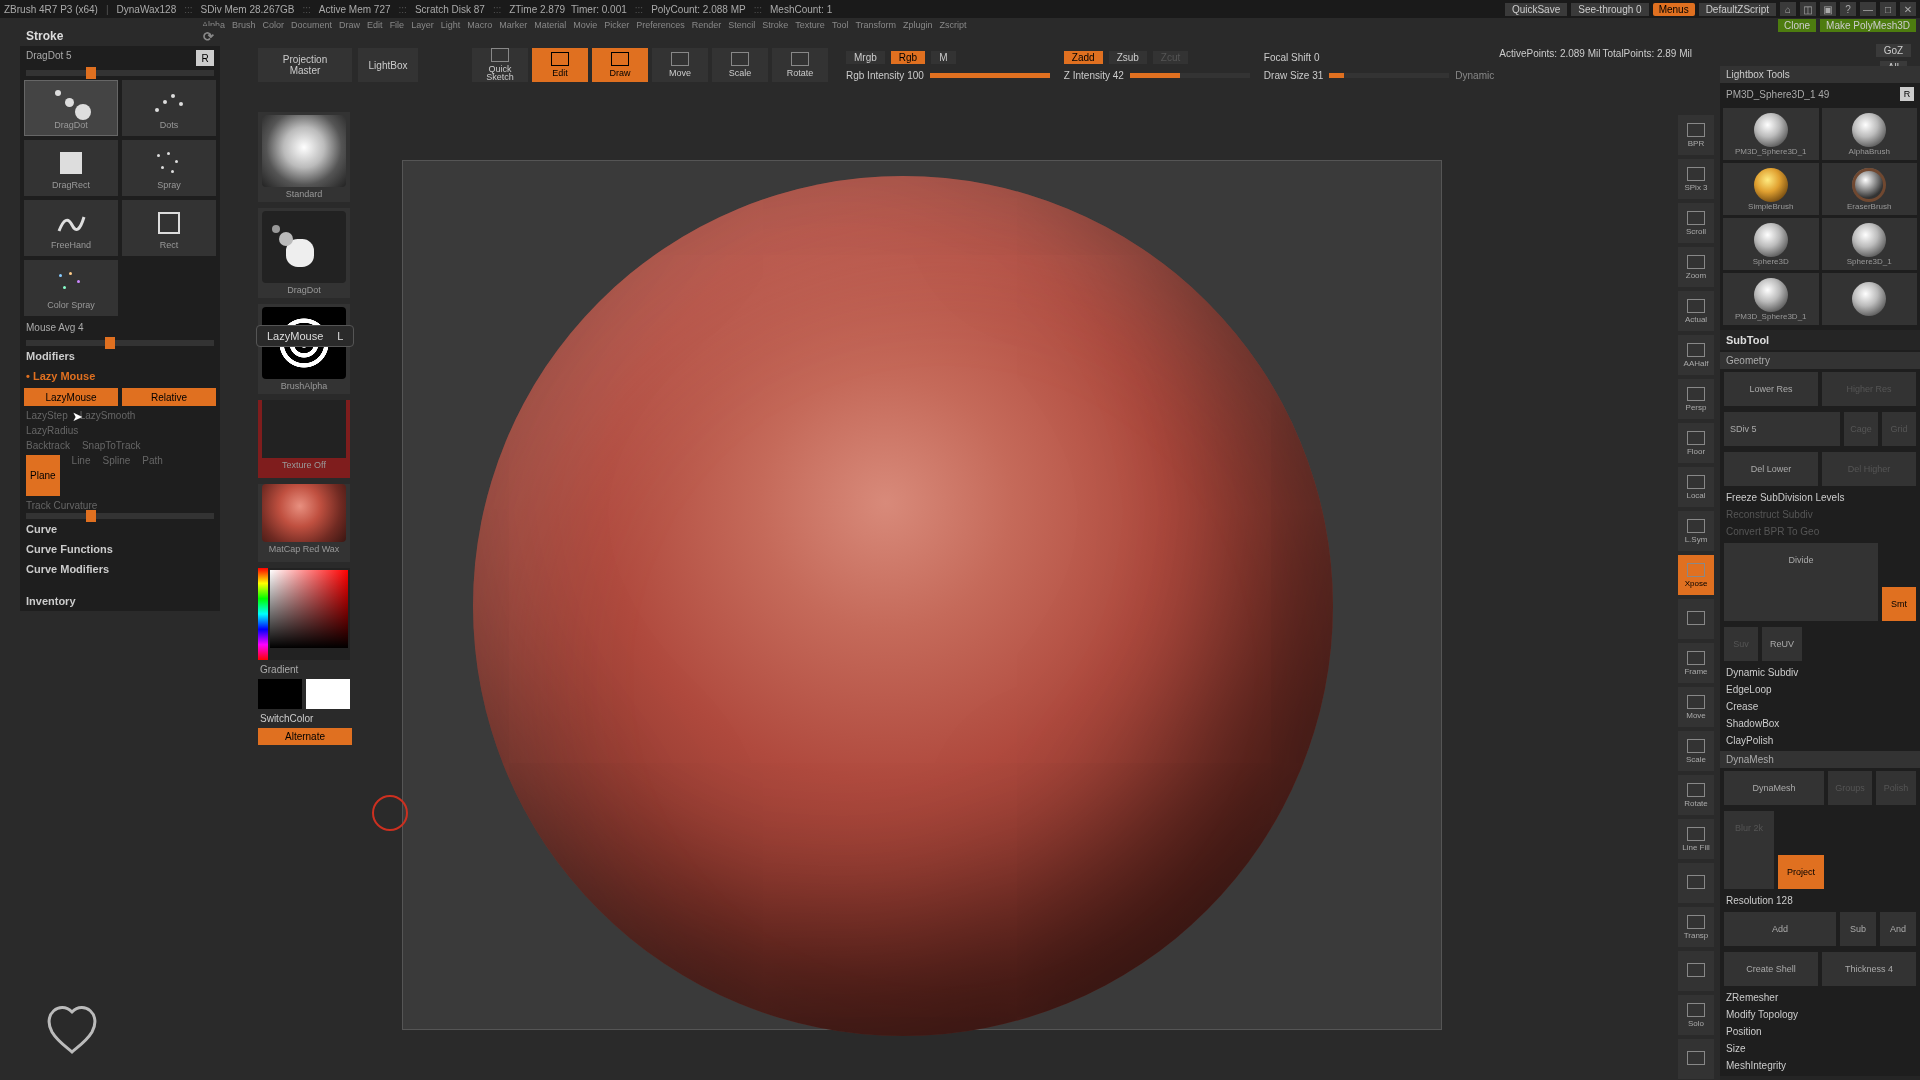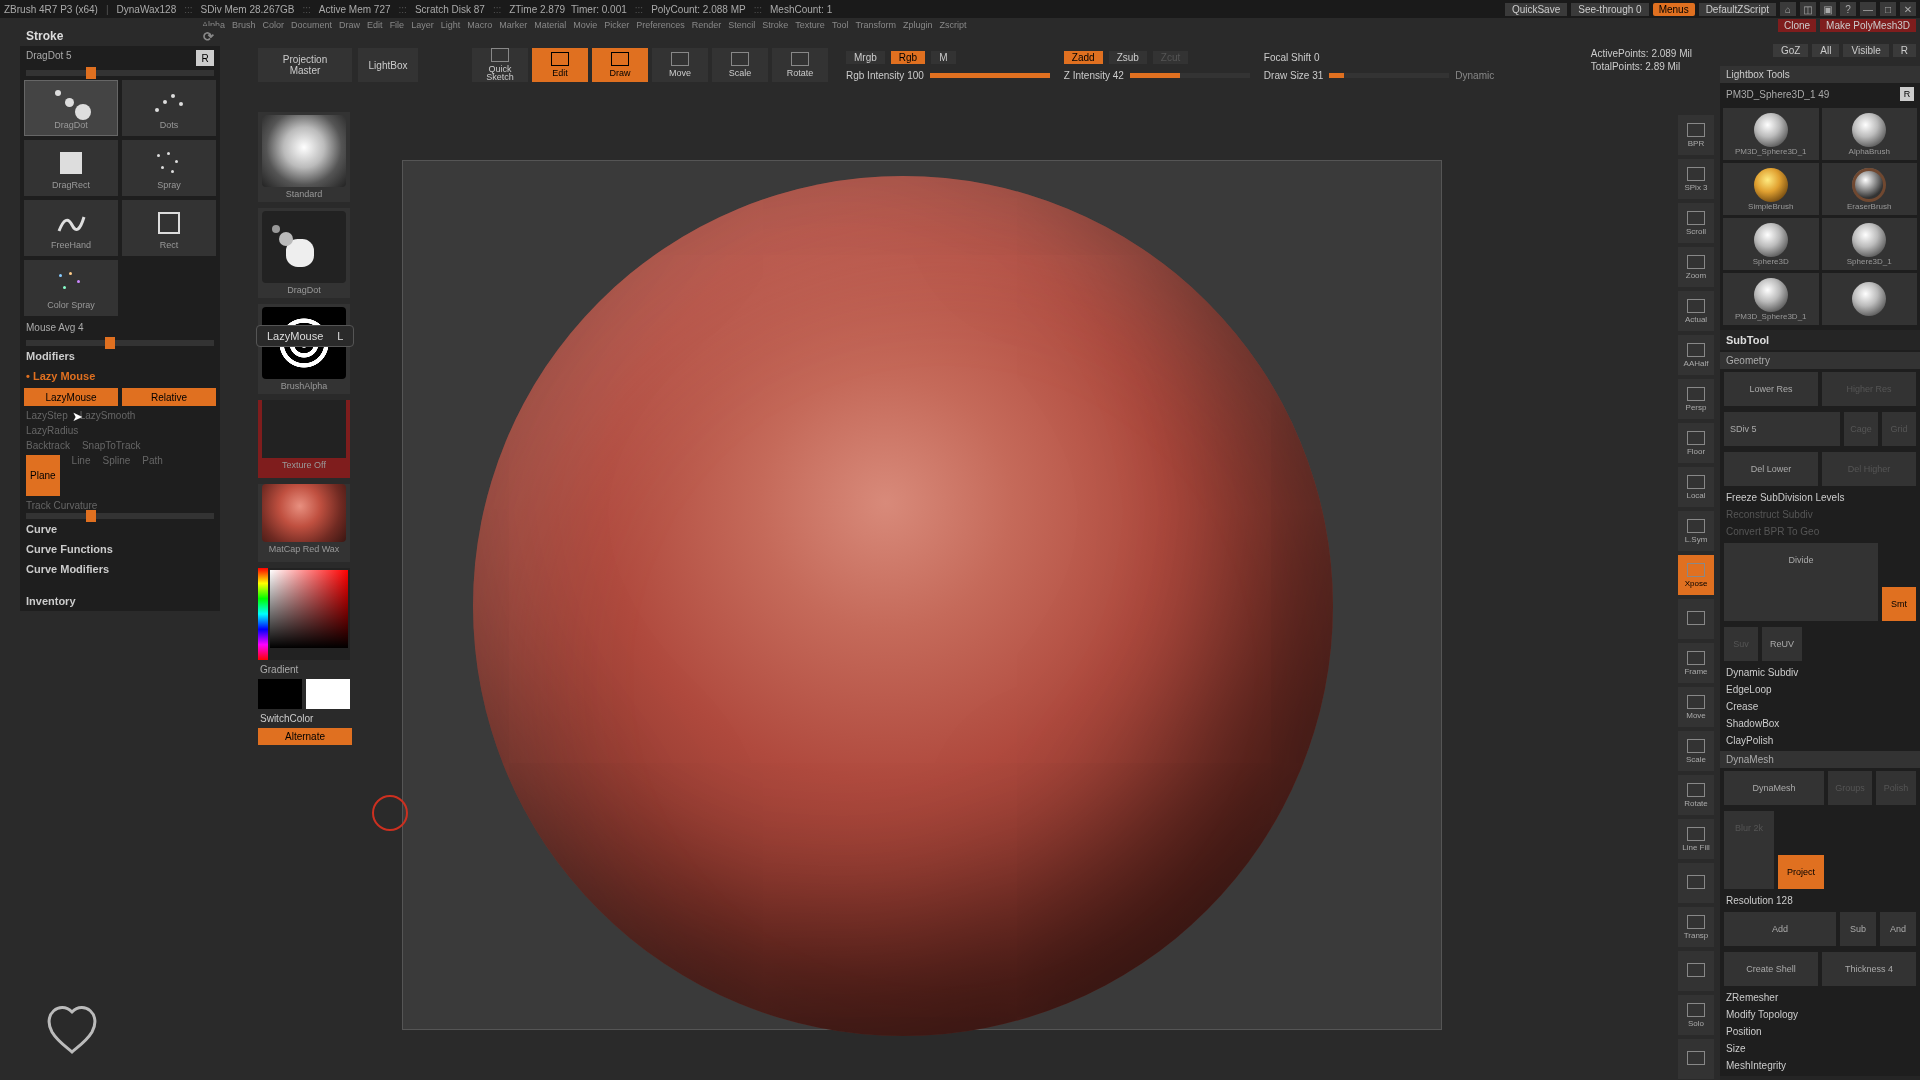--- a/index.html
+++ b/index.html
@@ -12,24 +12,24 @@
 .orange-btn { background:#e07020; color:#000; padding:1px 6px; font-size:10px; border-radius:2px; }
 .gray-btn { background:#3a3a3a; color:#ccc; padding:1px 7px; font-size:10px; }
 .winbtn { width:16px; height:14px; background:#3a3a3a; display:inline-flex; align-items:center; justify-content:center; color:#aaa; font-size:10px; }
 
 
 .tinybar { height:14px; background:#2a2a2a; display:flex; align-items:center; gap:3px; padding:0 200px 0 200px; font-size:9px; color:#888; }
 .tinybar span { padding:0 2px; }
 
 
 .toolhdr { position:absolute; right:0; top:18px; height:14px; background:#2a2a2a; display:flex; align-items:center; gap:4px; padding:0 4px; font-size:10px; color:#ccc; }
-.toolhdr .mini { background:#7f1d1d; padding:1px 6px; }
-
-
-.gozrow { position:absolute; right:0; top:44px; height:16px; display:flex; align-items:flex-start; gap:4px; padding:0 4px; }
+.toolhdr .mini { background:#4d7c0f; padding:1px 6px; }
+
+
+.gozrow { position:absolute; right:0; top:44px; height:16px; display:flex; align-items:center; gap:4px; padding:0 4px;flex-direction:column; }
 .gozrow .mini { background:#3a3a3a; padding:1px 8px; font-size:10px; }
 
 
 .stroke-panel { position:absolute; left:20px; top:26px; width:200px; background:#1e1e1e; }
 .stroke-title { height:20px; display:flex; align-items:center; padding:0 6px; font-size:12px; font-weight:bold; color:#ddd; background:#2a2a2a; }
 .stroke-title .reload { margin-left:auto; color:#888; font-size:13px; }
 .dragdot-row { display:flex; align-items:flex-start; padding:4px 6px; gap:6px; }
 .dragdot-row .rbox { width:18px; height:16px; background:#ccc; color:#000; display:flex; align-items:center; justify-content:center; font-size:10px; }
 .stroke-grid { display:grid; grid-template-columns:1fr 1fr; gap:4px; padding:4px; }
 .stroke-cell { background:#333; height:56px; display:flex; flex-direction:column; align-items:center; justify-content:center; color:#999; font-size:9px; position:relative; }
@@ -82,21 +82,21 @@
 .topbar .spacer { width:54px; }
 .top-toggle { width:56px; height:34px; background:#333; display:flex; flex-direction:column; align-items:center; justify-content:center; font-size:9px; color:#ccc; margin-right:4px; gap:2px; position:relative; }
 .top-toggle.on { background:#e07020; color:#000; }
 .top-toggle .g { width:18px; height:14px; border:1px solid #888; }
 .sliderlab { display:flex; flex-direction:column; margin-left:6px; }
 .sliderlab .row { display:flex; align-items:center; gap:6px; font-size:10px; color:#ccc; height:18px; }
 .sliderlab .chip { background:#333; padding:1px 8px; }
 .sliderlab .chip.on { background:#e07020; color:#000;text-align:center; }
 .sliderlab .trackx { flex:1; height:5px; background:#333; min-width:120px; position:relative; }
 .sliderlab .trackx .fill { position:absolute; left:0; top:0; height:5px; background:#e07020; }
-.stats { margin-left:auto; font-size:10px; color:#ccc; display:flex; flex-direction:column; gap:2px; padding-right:8px; }
+.stats { margin-left:auto; font-size:10px; color:#ccc; display:flex; flex-direction:row; gap:2px; padding-right:8px; }
 
 
 .viewport { position:absolute; left:402px; top:160px; width:1040px; height:870px; background:#3a3a3a; border:1px solid #555; }
 .sphere { position:absolute; left:70px; top:15px; width:860px; height:860px; border-radius:50%;
   background:radial-gradient(circle at 48% 38%, #d88a7a 0%, #c56a5a 18%, #b04a3e 40%, #8a362c 65%, #5c221c 88%, #3a1612 100%);
   box-shadow:inset -60px -90px 160px rgba(0,0,0,.55), inset 40px 70px 120px rgba(255,210,200,.18); }
 .red-ring { position:absolute; left:372px; top:795px; width:36px; height:36px; border:2px solid #cc3020; border-radius:50%; }
 
 
 .rail { position:absolute; right:202px; top:115px; width:40px; display:flex; flex-direction:column; gap:4px; }

